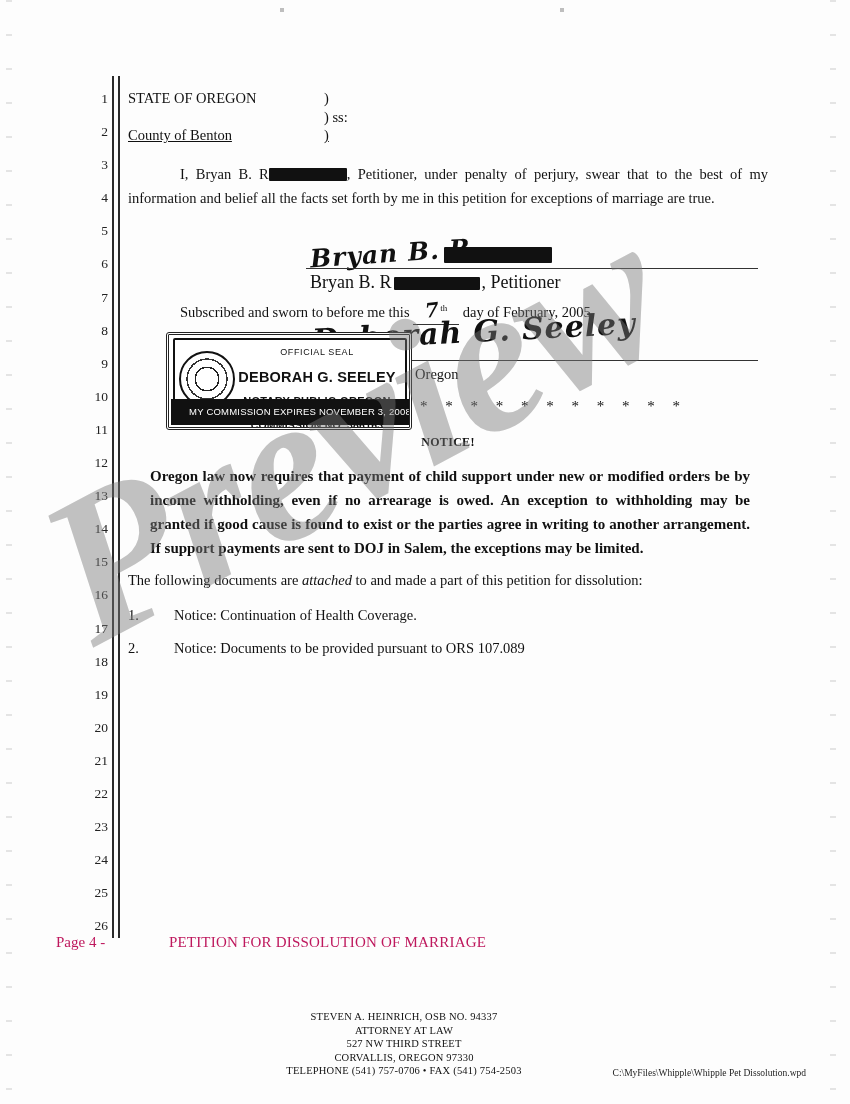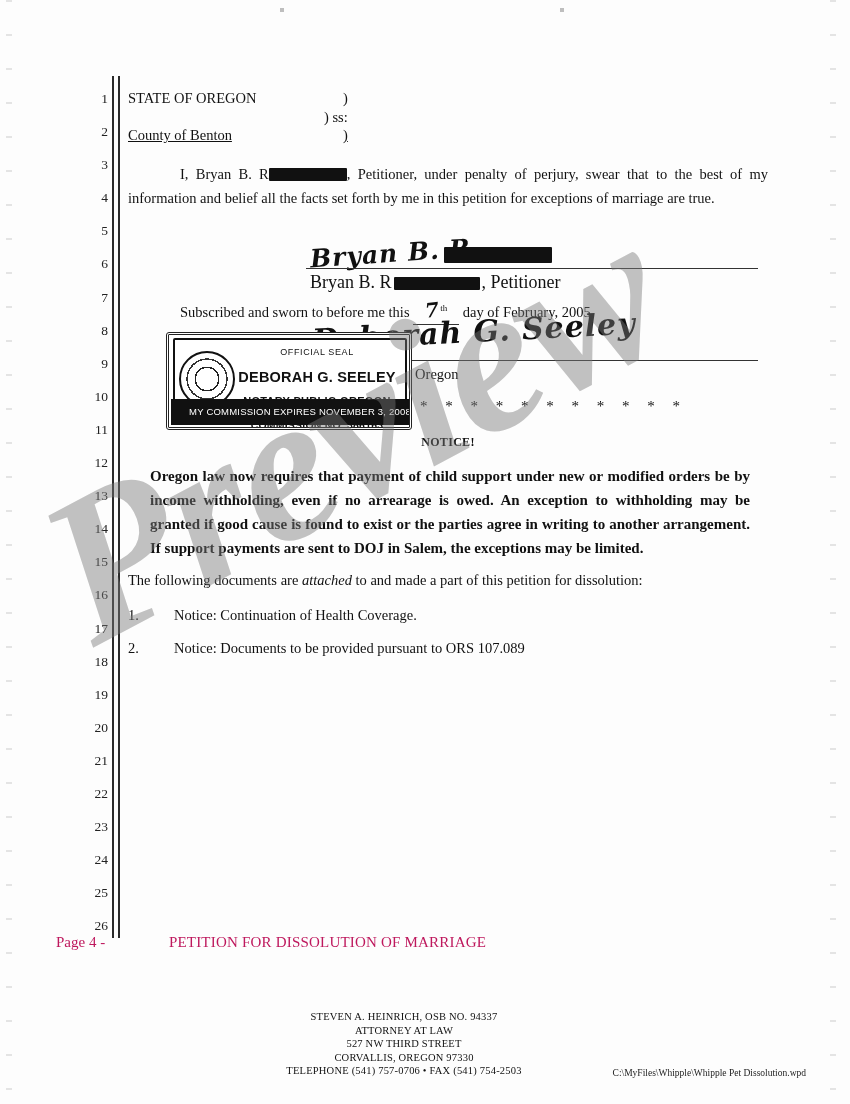--- a/index.html
+++ b/index.html
@@ -85,21 +85,20 @@
   }
 
   .row-caption {
     position: absolute;
     left: 0; top: 4px;
     width: 100%;
   }
   .caption-line {
     display: flex;
     align-items: baseline;
-    gap: 19px;
   }
   .caption-left { width: 196px; }
   .caption-paren { width: 14px; }
 
   .para {
     position: absolute;
     width: 640px;
     text-align: justify;
   }
   .indent { text-indent: 52px; }

